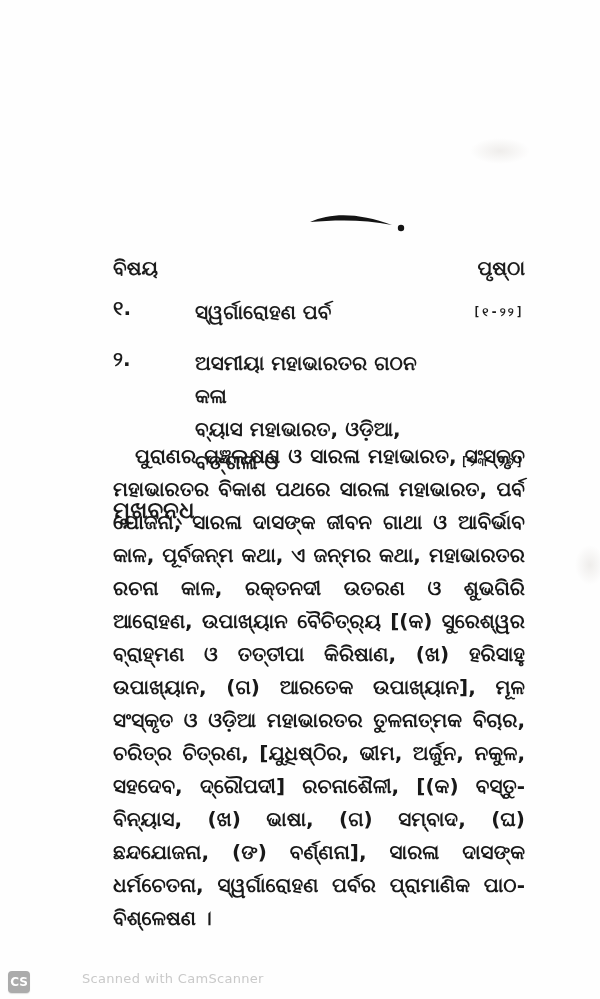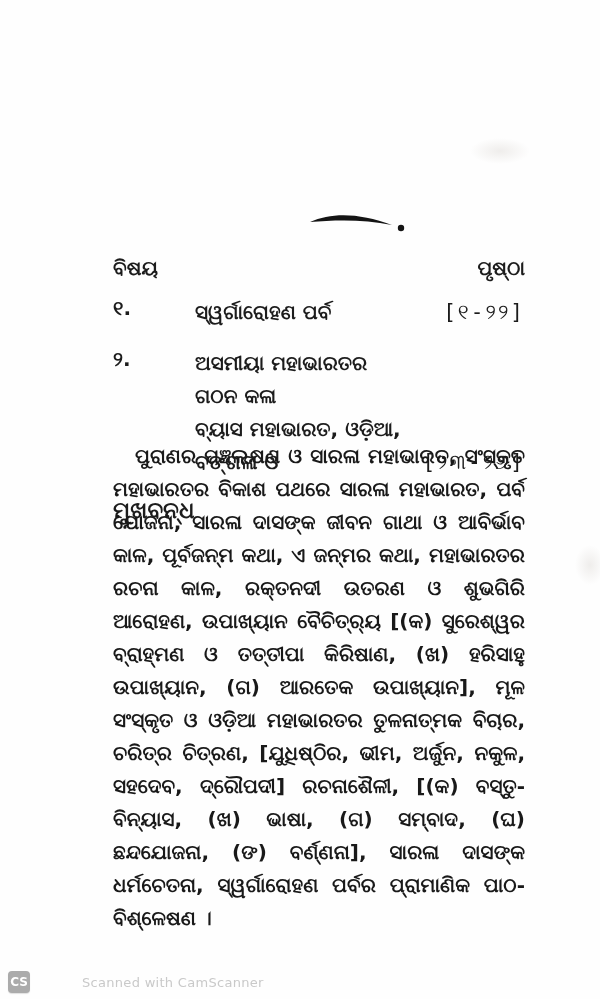--- a/index.html
+++ b/index.html
@@ -79,22 +79,22 @@
   .toc-titles {
     flex: 1 1 auto;
     font-size: 20px;
     font-weight: 700;
     line-height: 33px;
     margin-left: 48px;
   }
   .pages {
     flex: 0 0 auto;
     font-family: "DejaVu Sans Mono", monospace;
-    font-size: 21px;
-    font-weight: 400;
+    font-size: 12px;
+    font-weight: 700;
     letter-spacing: 2px;
     white-space: nowrap;
     padding-left: 10px;
     line-height: 33px;
   }
   .section-row {
     display: flex;
     justify-content: space-between;
     align-items: baseline;
     margin-top: 0;
@@ -117,21 +117,21 @@
     text-indent: 22px;
     color: #191919;
   }
 
   
   .watermark {
     position: absolute;
     left: 8px;
     bottom: 6px;
     display: flex;
-    align-items: center;
+    align-items: flex-start;
     gap: 8px;
   }
   .cs-badge {
     width: 22px;
     height: 22px;
     background: #ababab;
     color: #ffffff;
     border-radius: 4px;
     font-size: 12px;
     font-weight: 700;

